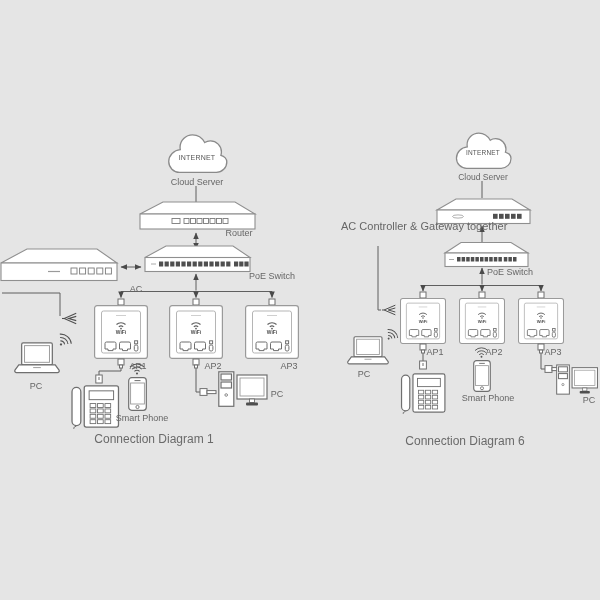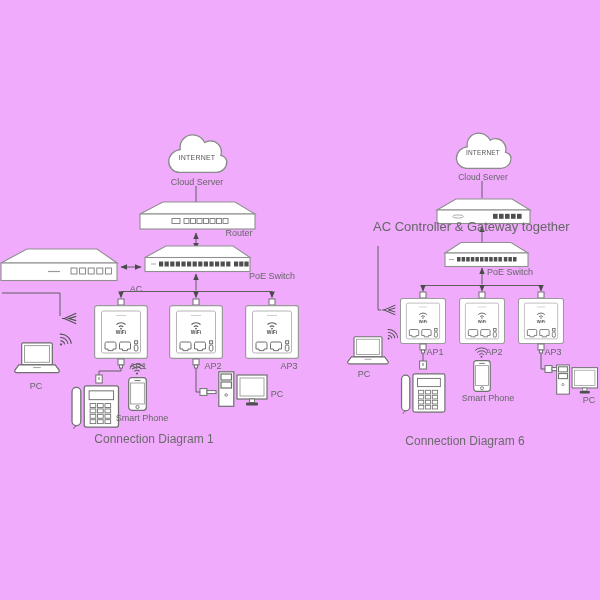--- a/index.html
+++ b/index.html
@@ -1,22 +1,22 @@
 <!DOCTYPE html>
 <html><head>
 <meta charset="utf-8">
 <style>
   html,body{margin:0;padding:0;background:#fff;}
-  #stage{position:relative;width:600px;height:600px;background:#f0abfc;overflow:hidden;
+  #stage{position:relative;width:600px;height:600px;background:#e5e5e5;overflow:hidden;
          font-family:"Liberation Sans", sans-serif;}
   #diagram-svg{position:absolute;left:0;top:0;}
   .lbl{position:absolute;font-size:9px;color:#666;white-space:nowrap;
        transform:translate(-50%,-50%);line-height:1;}
-  .lbl-left{position:absolute;font-size:13px;color:#666;white-space:nowrap;
-       transform:translate(0,-50%);line-height:1;margin-left:32px;}
+  .lbl-left{position:absolute;font-size:11px;color:#666;white-space:nowrap;
+       transform:translate(0,-50%);line-height:1;}
   .cloud-txt{font-size:7px;color:#555;letter-spacing:.2px;}
   .wifi-txt{font-size:8px;font-weight:700;color:#4f4f4f;transform:translate(-50%,-50%) scale(.62);}
   .wifi-txt.small{transform:translate(-50%,-50%) scale(.52);}
   .title-txt{font-size:12px;color:#6a6a6a;}
 </style>
 </head>
 <body>
 
 <div id="stage">
 

